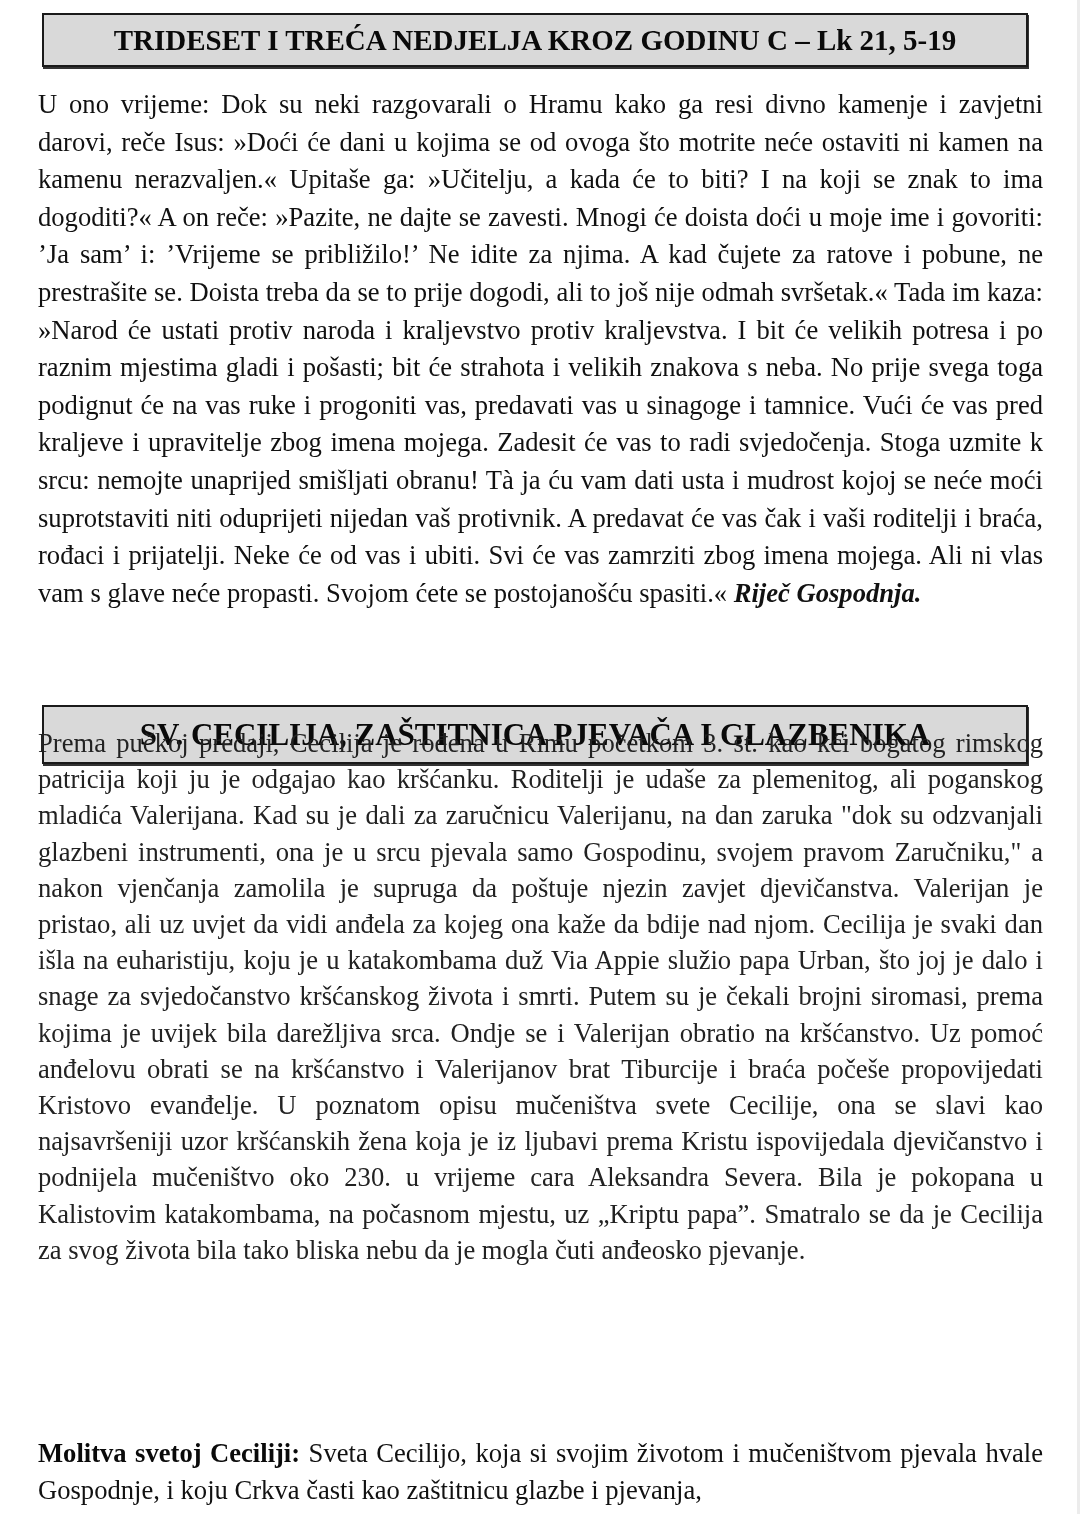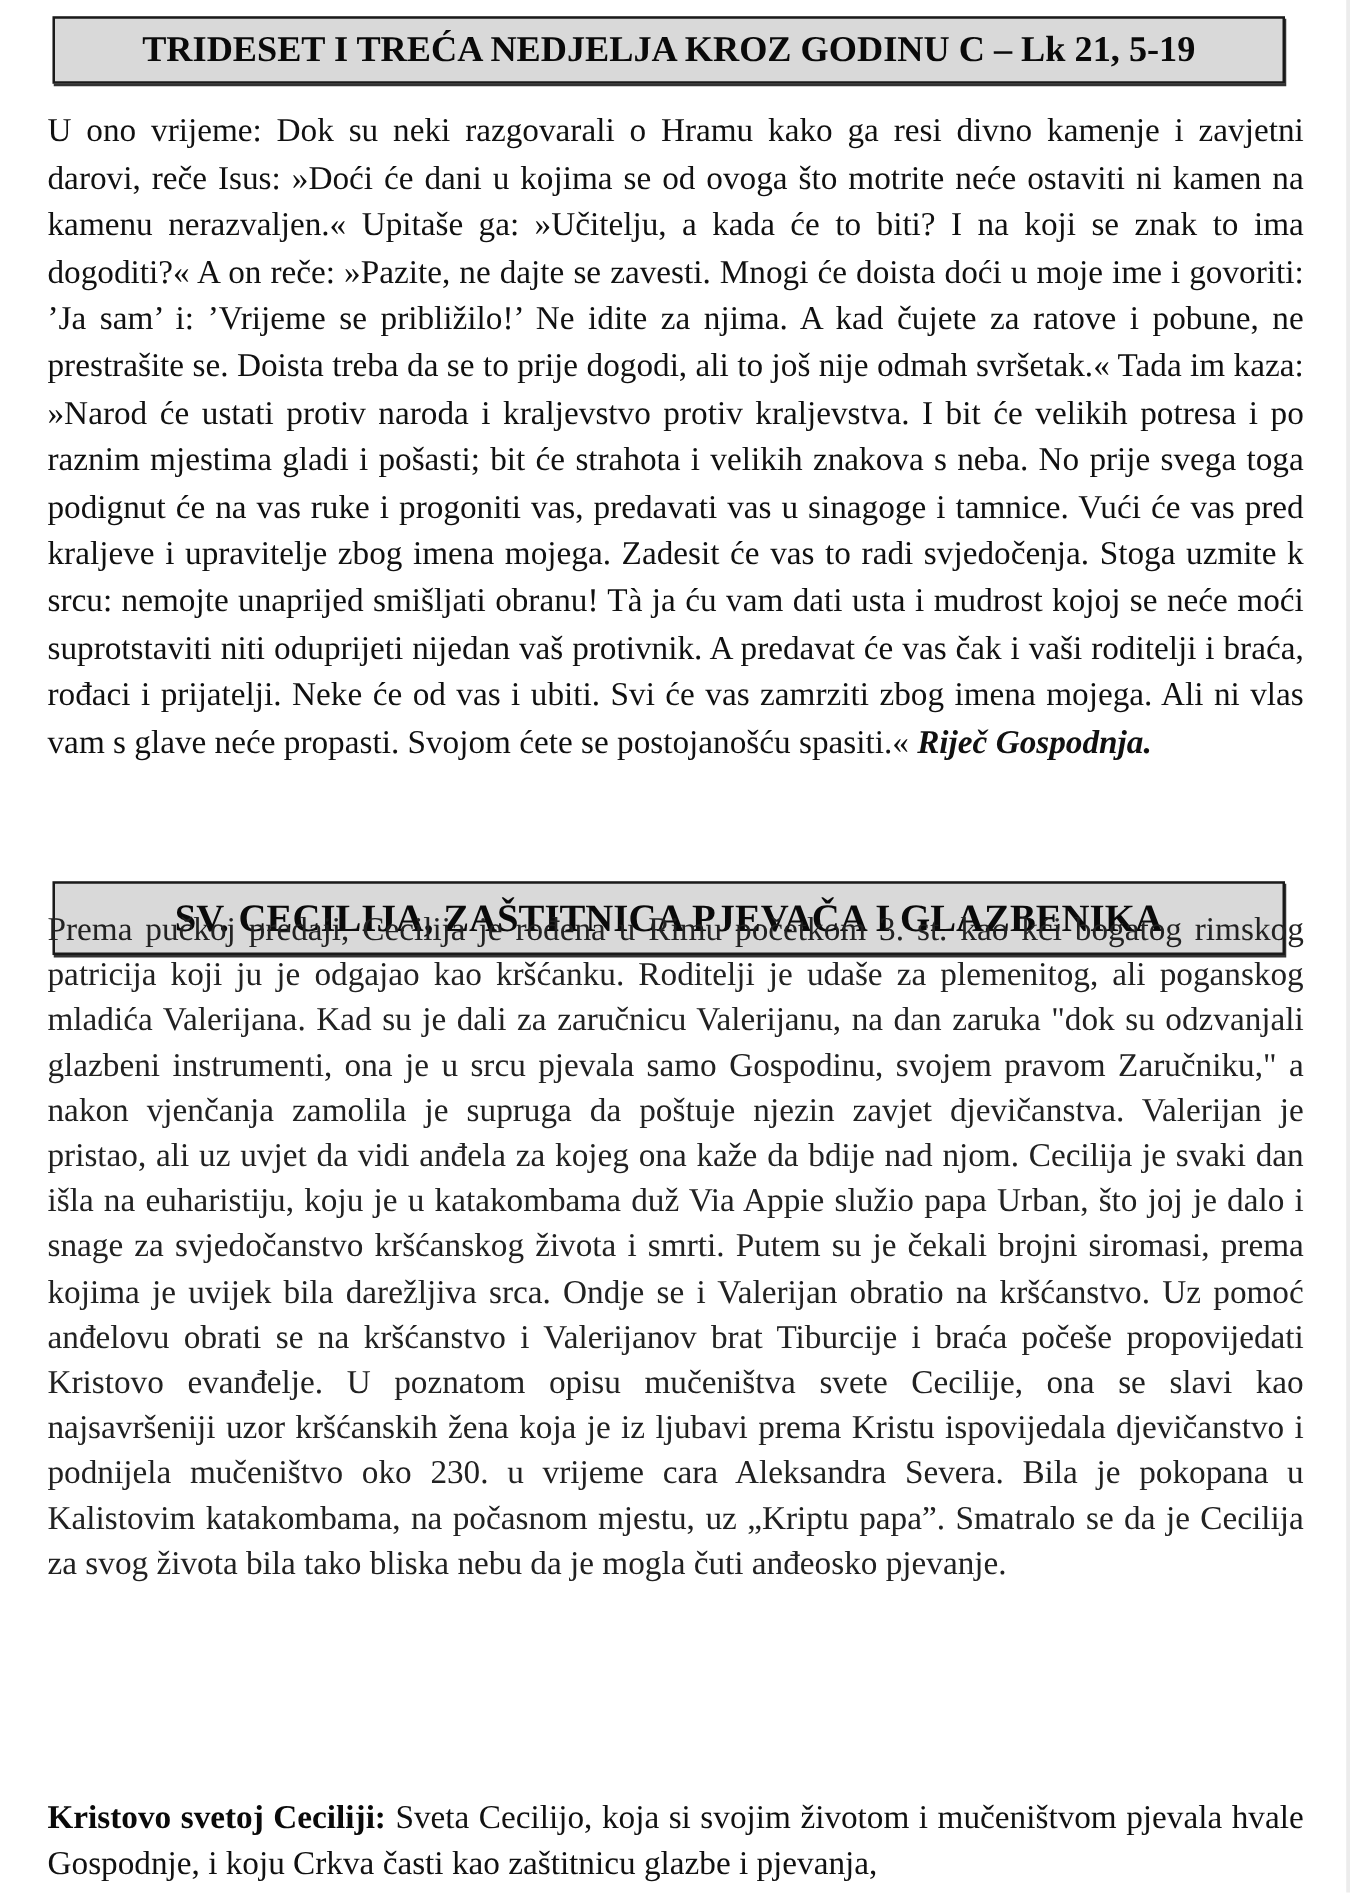--- a/index.html
+++ b/index.html
@@ -38,16 +38,16 @@
 <div class="page">
 
   <div id="h1" class="header-box">TRIDESET I TREĆA NEDJELJA KROZ GODINU C – Lk 21, 5-19</div>
 
   <p id="gospel" class="para"><span>U ono vrijeme: Dok su neki razgovarali o Hramu kako ga resi divno kamenje i zavjetni darovi, reče Isus: »Doći će dani u kojima se od ovoga što motrite neće ostaviti ni kamen na kamenu nerazvaljen.« Upitaše ga: »Učitelju, a kada će to biti? I na koji se znak to ima dogoditi?« A on reče: »Pazite, ne dajte se zavesti. Mnogi će doista doći u moje ime i govoriti: ’Ja sam’ i: ’Vrijeme se približilo!’ Ne idite za njima. A kad čujete za ratove i pobune, ne prestrašite se. Doista treba da se to prije dogodi, ali to još nije odmah svršetak.« Tada im kaza: »Narod će ustati protiv naroda i kraljevstvo protiv kraljevstva. I bit će velikih potresa i po raznim mjestima gladi i pošasti; bit će strahota i velikih znakova s neba. No prije svega toga podignut će na vas ruke i progoniti vas, predavati vas u sinagoge i tamnice. Vući će vas pred kraljeve i upravitelje zbog imena mojega. Zadesit će vas to radi svjedočenja. Stoga uzmite k srcu: nemojte unaprijed smišljati obranu! Tà ja ću vam dati usta i mudrost kojoj se neće moći suprotstaviti niti oduprijeti nijedan vaš protivnik. A predavat će vas čak i vaši roditelji i braća, rođaci i prijatelji. Neke će od vas i ubiti. Svi će vas zamrziti zbog imena mojega. Ali ni vlas vam s glave neće propasti. Svojom ćete se postojanošću spasiti.« </span><span class="it">Riječ Gospodnja.</span></p>
 
   <div id="h2" class="header-box">SV. CECILIJA, ZAŠTITNICA PJEVAČA I GLAZBENIKA</div>
 
   <p id="cecilia" class="para">Prema pučkoj predaji, Cecilija je rođena u Rimu početkom 3. st. kao kći bogatog rimskog patricija koji ju je odgajao kao kršćanku. Roditelji je udaše za plemenitog, ali poganskog mladića Valerijana. Kad su je dali za zaručnicu Valerijanu, na dan zaruka "dok su odzvanjali glazbeni instrumenti, ona je u srcu pjevala samo Gospodinu, svojem pravom Zaručniku," a nakon vjenčanja zamolila je supruga da poštuje njezin zavjet djevičanstva. Valerijan je pristao, ali uz uvjet da vidi anđela za kojeg ona kaže da bdije nad njom. Cecilija je svaki dan išla na euharistiju, koju je u katakombama duž Via Appie služio papa Urban, što joj je dalo i snage za svjedočanstvo kršćanskog života i smrti. Putem su je čekali brojni siromasi, prema kojima je uvijek bila darežljiva srca. Ondje se i Valerijan obratio na kršćanstvo. Uz pomoć anđelovu obrati se na kršćanstvo i Valerijanov brat Tiburcije i braća počeše propovijedati Kristovo evanđelje. U poznatom opisu mučeništva svete Cecilije, ona se slavi kao najsavršeniji uzor kršćanskih žena koja je iz ljubavi prema Kristu ispovijedala djevičanstvo i podnijela mučeništvo oko 230. u vrijeme cara Aleksandra Severa. Bila je pokopana u Kalistovim katakombama, na počasnom mjestu, uz „Kriptu papa”. Smatralo se da je Cecilija za svog života bila tako bliska nebu da je mogla čuti anđeosko pjevanje.</p>
 
-  <p id="prayer" class="para"><span class="b">Kristovo svetoj Ceciliji:</span><span> Sveta Cecilijo, koja si svojim životom i mučeništvom pjevala hvale Gospodnje, i koju Crkva časti kao zaštitnicu glazbe i pjevanja,</span></p>
+  <p id="prayer" class="para"><span class="b">Molitva svetoj Ceciliji:</span><span> Sveta Cecilijo, koja si svojim životom i mučeništvom pjevala hvale Gospodnje, i koju Crkva časti kao zaštitnicu glazbe i pjevanja,</span></p>
 
   <div class="scroll-edge"></div>
 </div>
 
 </body></html>

